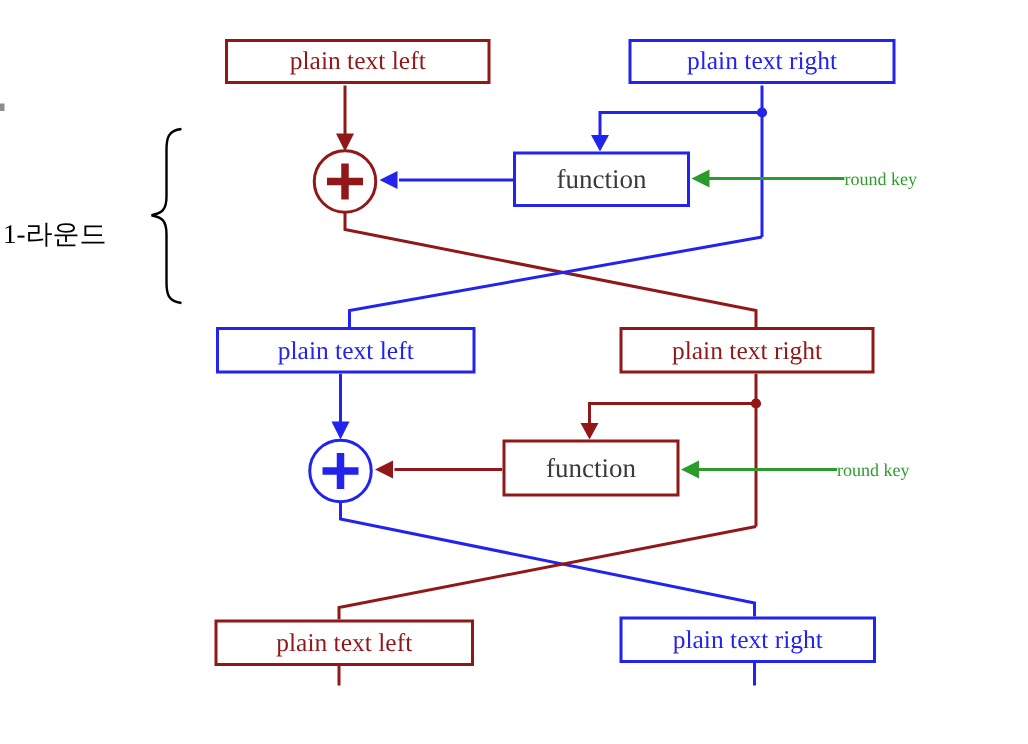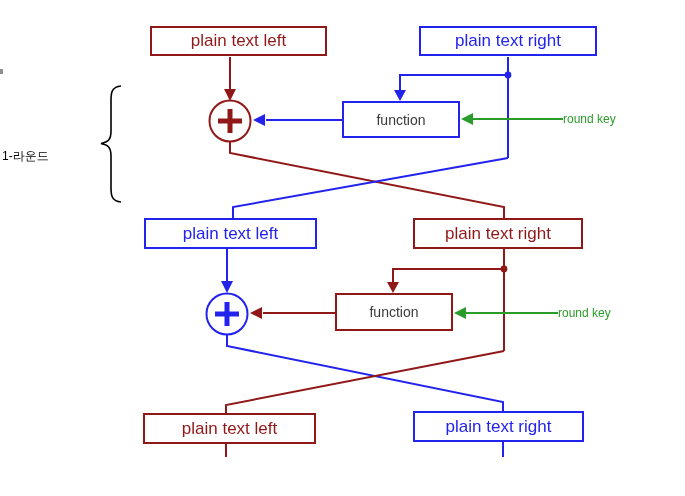--- a/index.html
+++ b/index.html
@@ -5,36 +5,36 @@
   :root{
     --red:#911818;
     --blue:#2323ee;
     --green:#2b9c2b;
     --fn-text:#3a3a3a;
     --black:#000;
   }
   html,body{margin:0;padding:0;background:#fff;}
   #stage{
     position:relative;width:685px;height:496px;background:#fff;overflow:hidden;
-    font-family:Liberation Sans, sans-serif;
+    font-family:Liberation Serif, serif;
   }
   #wires{position:absolute;left:0;top:0;}
   .box{
     position:absolute;box-sizing:border-box;border:2px solid;background:#fff;
     display:flex;align-items:center;justify-content:center;
     font-size:17px;white-space:nowrap;
   }
   .box.red{border-color:var(--red);color:var(--red);}
   .box.blue{border-color:var(--blue);color:var(--blue);}
-  .box.fn{color:var(--fn-text);font-size:14px;}
+  .box.fn{color:var(--fn-text);font-size:18px;}
   .rkey{
     position:absolute;color:var(--green);font-size:12px;white-space:nowrap;line-height:20px;
   }
   .round-label{
-    position:absolute;color:var(--black);font-size:12px;white-space:nowrap;line-height:21px;
+    position:absolute;color:var(--black);font-size:18px;white-space:nowrap;line-height:21px;
   }
   .edge-artifact{position:absolute;left:0;top:69px;width:3px;height:5px;background:#8e8e8e;}
 </style>
 </head>
 <body>
 
 <div id="stage">
 
   <svg id="wires" width="685" height="496" viewBox="0 0 685 496">
 

